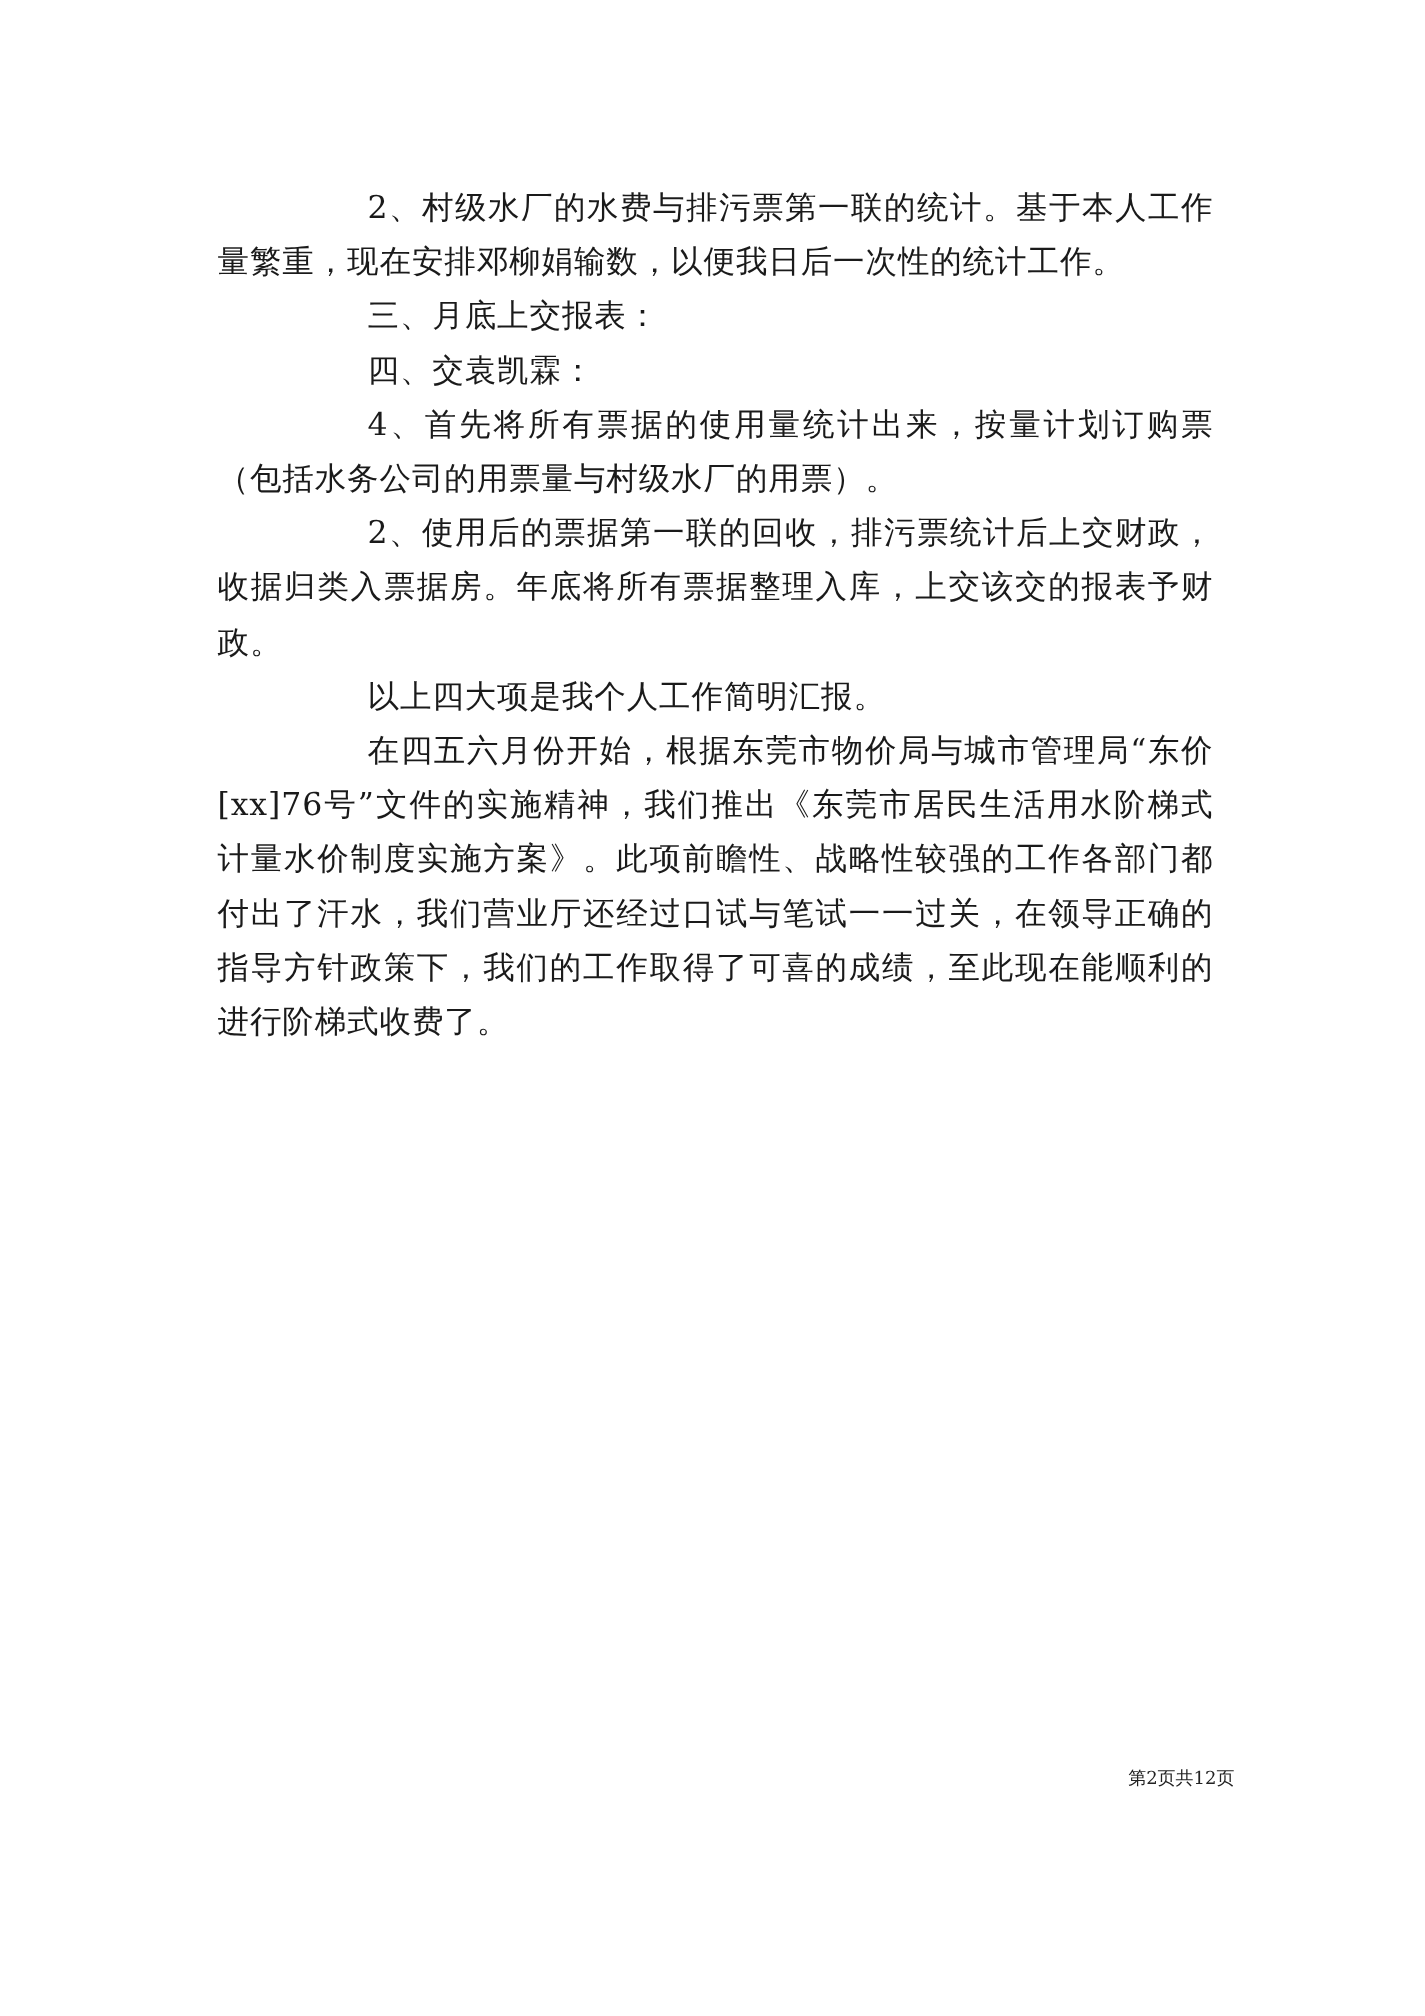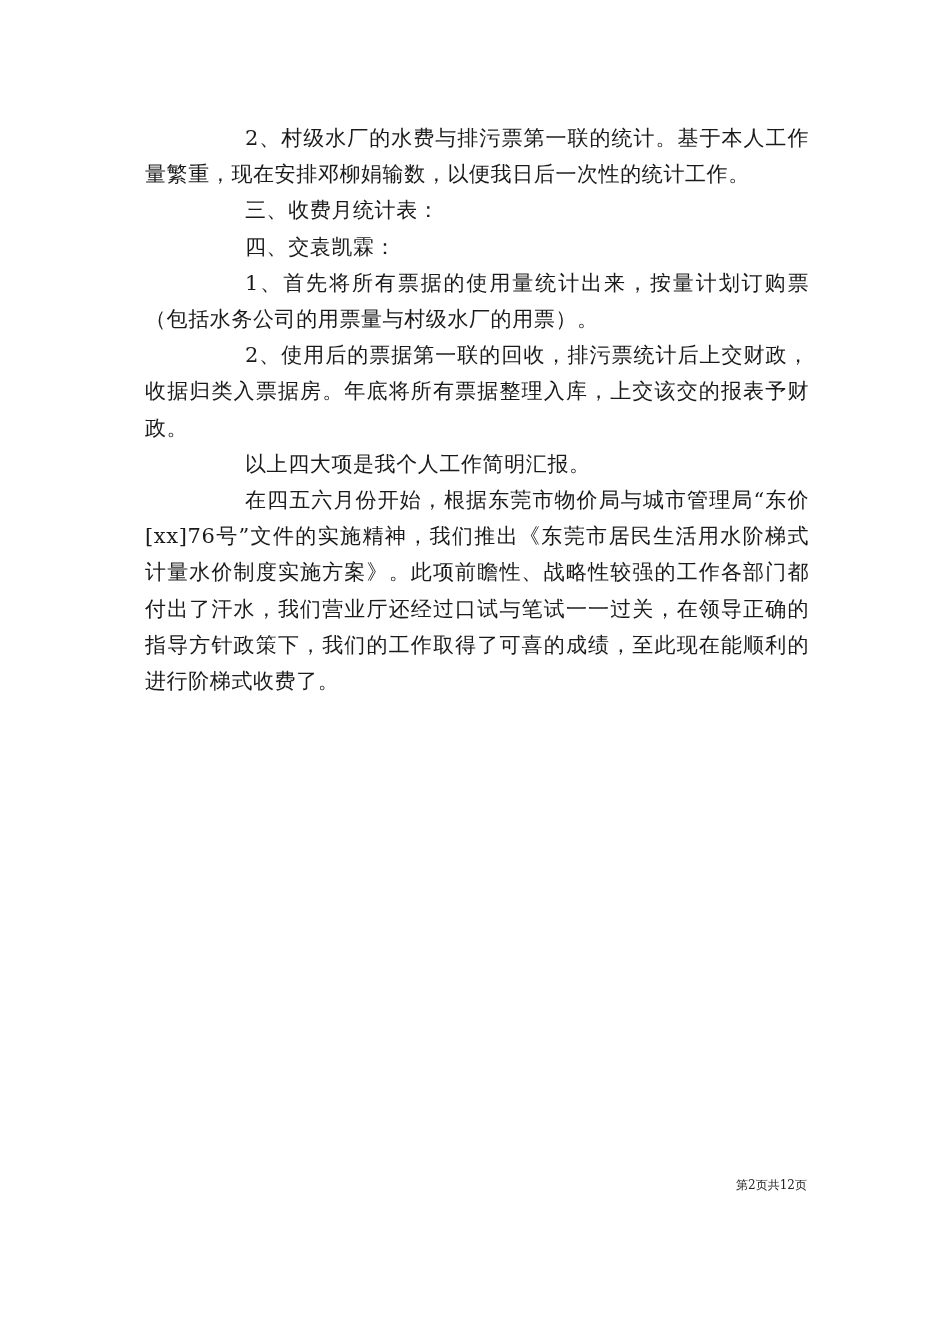--- a/index.html
+++ b/index.html
@@ -3,30 +3,30 @@
   <meta charset="utf-8">
   <style>
     html, body { margin: 0; padding: 0; background: #ffffff; }
     body { width: 950px; height: 1344px; position: relative; overflow: hidden; }
     .page { position: absolute; left: 0; top: 0; width: 950px; height: 1344px; background: #fff; }
     .body-text { position: absolute; left: 145px; top: 120px; width: 664px;
       font-family: "DejaVu Serif", "Liberation Serif", serif; font-size: 21px;
       line-height: 36.2px; color: #1a1a1a; letter-spacing: 0.6px; }
     .para { margin: 0; text-align: justify; text-align-last: left; }
     .indent { text-indent: 100px; }
-    .footer { position: absolute; right: 143px; top: 1177px;
+    .footer { position: absolute; right: 127px; top: 1177px;
       font-family: "DejaVu Serif", "Liberation Serif", serif; font-size: 12px; color: #222; }
   </style>
 </head>
 <body>
 
 <div class="page">
   <div class="body-text">
     <p class="para indent">2、村级水厂的水费与排污票第一联的统计。基于本人工作量繁重，现在安排邓柳娟输数，以便我日后一次性的统计工作。</p>
-    <p class="para indent">三、收费月统计表：</p>
+    <p class="para indent">三、月底上交报表：</p>
     <p class="para indent">四、交袁凯霖：</p>
-    <p class="para indent">1、首先将所有票据的使用量统计出来，按量计划订购票（包括水务公司的用票量与村级水厂的用票）。</p>
+    <p class="para indent">4、首先将所有票据的使用量统计出来，按量计划订购票（包括水务公司的用票量与村级水厂的用票）。</p>
     <p class="para indent">2、使用后的票据第一联的回收，排污票统计后上交财政，收据归类入票据房。年底将所有票据整理入库，上交该交的报表予财政。</p>
     <p class="para indent">以上四大项是我个人工作简明汇报。</p>
     <p class="para indent">在四五六月份开始，根据东莞市物价局与城市管理局“东价[xx]76号”文件的实施精神，我们推出《东莞市居民生活用水阶梯式计量水价制度实施方案》。此项前瞻性、战略性较强的工作各部门都付出了汗水，我们营业厅还经过口试与笔试一一过关，在领导正确的指导方针政策下，我们的工作取得了可喜的成绩，至此现在能顺利的进行阶梯式收费了。</p>
   </div>
   <div class="footer">第2页共12页</div>
 </div>
 
 </body></html>

